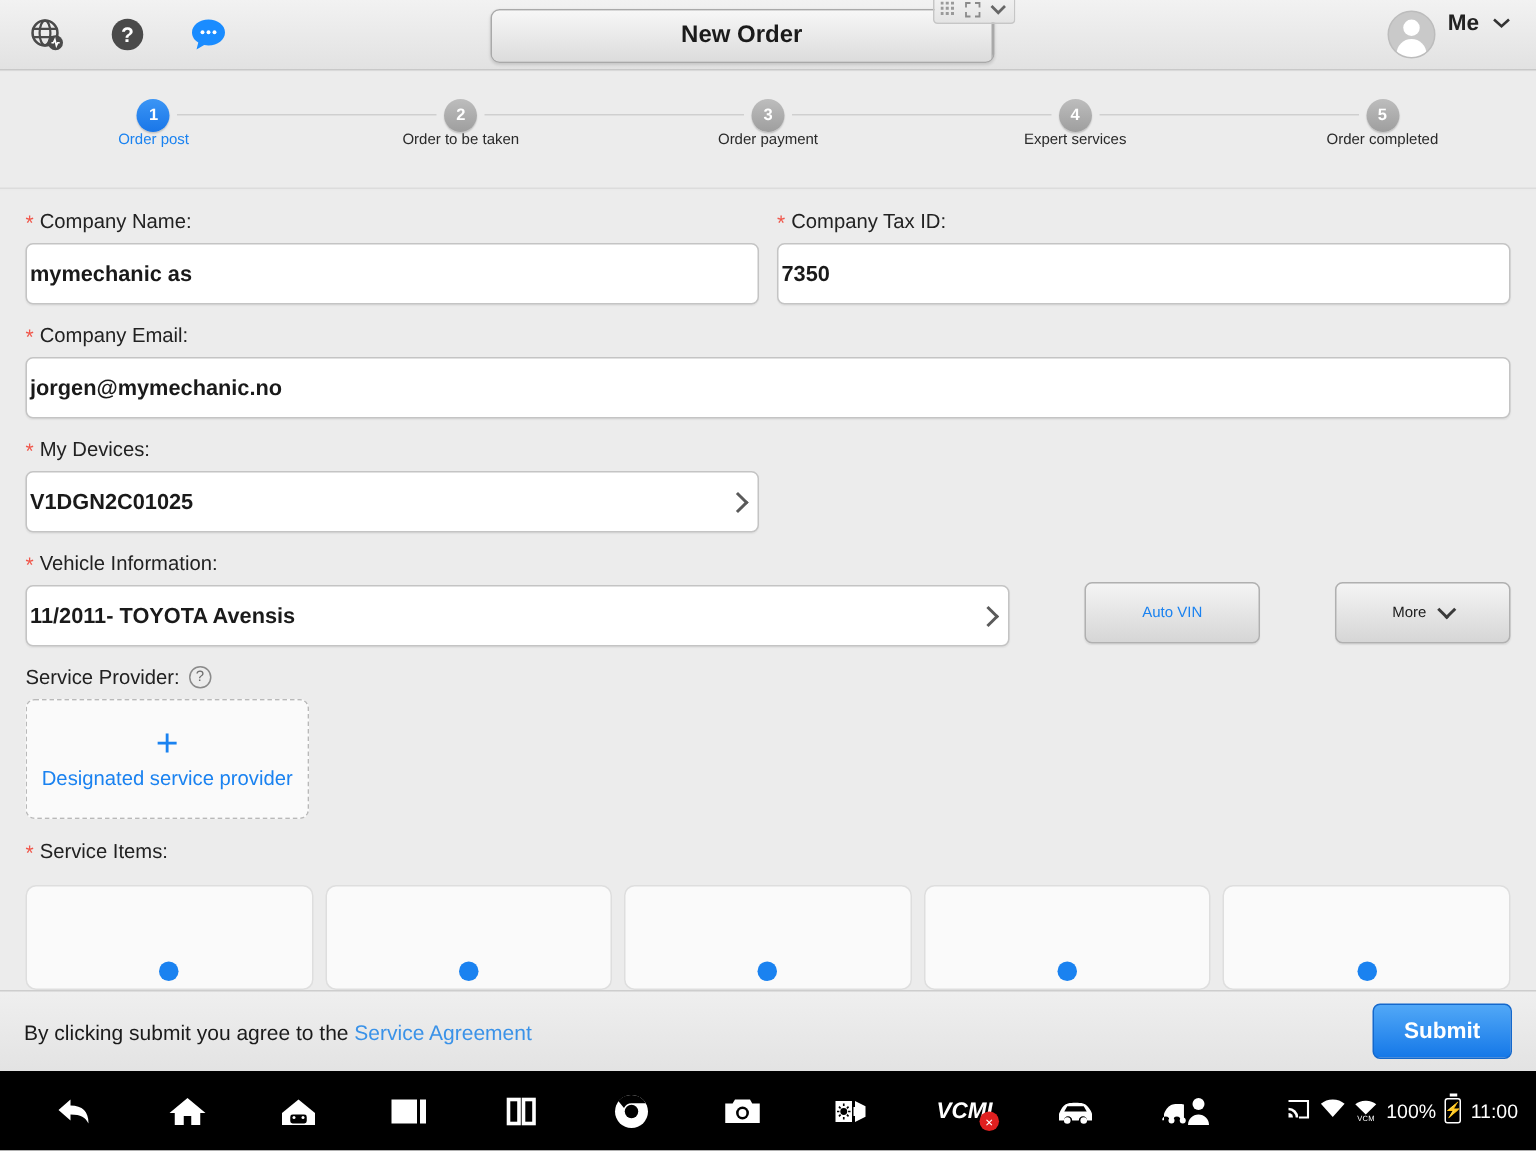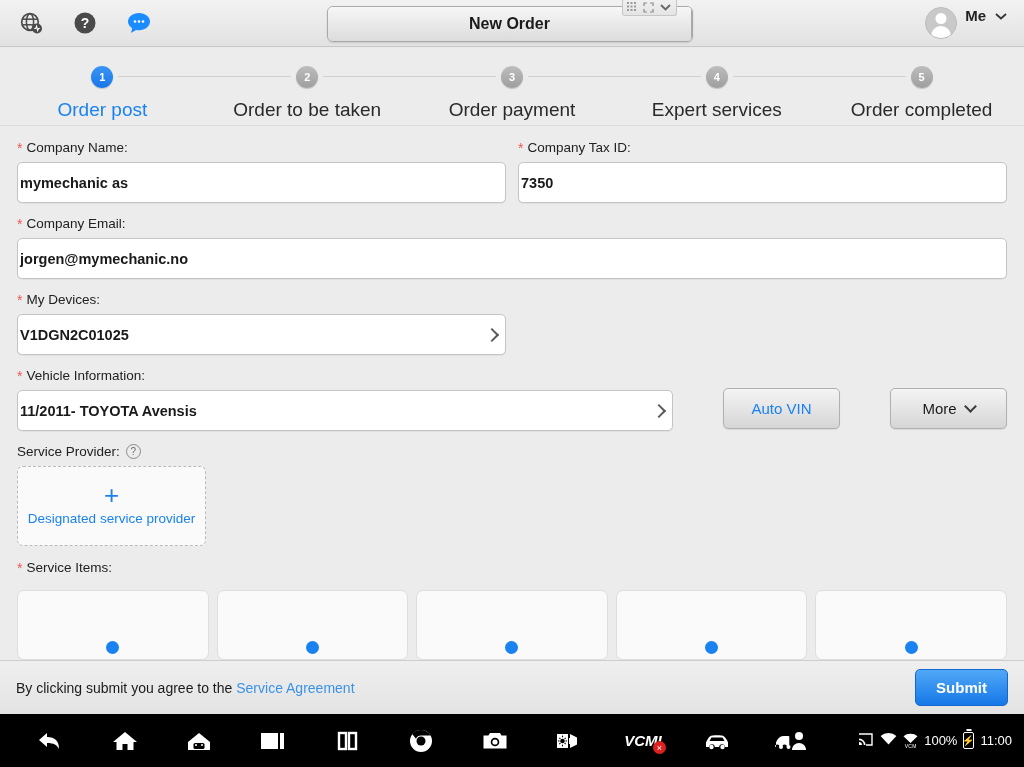--- a/index.html
+++ b/index.html
@@ -16,21 +16,21 @@
     position: absolute; left: 0; top: 0; width: 1024px; height: 47px;
     background: linear-gradient(#f2f2f2, #e2e2e2);
     border-bottom: 1px solid #c8c8c8;
     display: flex; align-items: center;
   }
   .top-icons { display: flex; align-items: center; gap: 28px; margin-left: 18px; }
   .ticon { width: 26px; height: 26px; display: flex; align-items: center; justify-content: center; cursor: pointer; }
 
   .tabs-wrap {
     position: absolute; left: 327px; top: 6px;
-    width: 366px; height: 36px;
+    width: 336px; height: 36px;
     border: 1px solid #a9a9a9; border-radius: 6px;
     overflow: hidden; display: flex;
     box-shadow: 0 1px 2px rgba(0,0,0,.12);
   }
   .tab {
     flex: 1; display: flex; align-items: center; justify-content: center;
     font-size: 16px; font-weight: bold; color: #1b1b1b; cursor: pointer;
   }
   .tab.active { background: linear-gradient(#f7f7f7, #dcdcdc); border-right: 1px solid #a9a9a9; }
   .tab.inactive { background: linear-gradient(#dedede, #c9c9c9); }
@@ -73,21 +73,21 @@
   .step { flex: 1; position: relative; display: flex; flex-direction: column; align-items: center; }
   .step-circle {
     width: 22px; height: 22px; border-radius: 50%;
     color: #fff; font-size: 11px; font-weight: bold;
     display: flex; align-items: center; justify-content: center;
     background: linear-gradient(#bdbdbd, #9e9e9e);
     box-shadow: 0 1px 1px rgba(0,0,0,.18);
     position: relative; z-index: 2;
   }
   .step.active .step-circle { background: linear-gradient(#3b95f5, #1976e8); }
-  .step-label { margin-top: 11px; font-size: 19px; color: #2a2a2a; white-space: nowrap; }
+  .step-label { margin-top: 0; font-size: 10px; color: #2a2a2a; white-space: nowrap; }
   .step.active .step-label { color: #1a82f0; }
   .step .connector {
     position: absolute; top: 10px; height: 1px; background: #cfcfcf;
     left: calc(50% + 16px); width: calc(100% - 32px); z-index: 1;
   }
   .step:last-child .connector { display: none; }
 
   
   .form-area {
     position: absolute; left: 0; top: 127px; width: 1024px; height: 533px;
@@ -110,21 +110,21 @@
   .input.with-arrow { justify-content: space-between; }
   .chev-right {
     width: 10px; height: 10px;
     border-right: 2.6px solid #5a5a5a; border-bottom: 2.6px solid #5a5a5a;
     transform: rotate(-45deg); margin-right: 6px;
   }
   .btn {
     height: 41px; border: 1px solid #b0b0b0; border-radius: 5px;
     background: linear-gradient(#f4f4f4, #d6d6d6);
     display: flex; align-items: center; justify-content: center; gap: 9px;
-    font-size: 15px; cursor: pointer;
+    font-size: 10px; cursor: pointer;
     box-shadow: 0 1px 1px rgba(0,0,0,.08);
     margin-left: 38px;
   }
   .btn.blue-text { color: #1a82f0; font-weight: normal; }
   .btn.dark-text { color: #1b1b1b; }
   .chev-down {
     width: 9px; height: 9px;
     border-right: 2.2px solid #3a3a3a; border-bottom: 2.2px solid #3a3a3a;
     transform: rotate(45deg); margin-top: -4px;
   }

